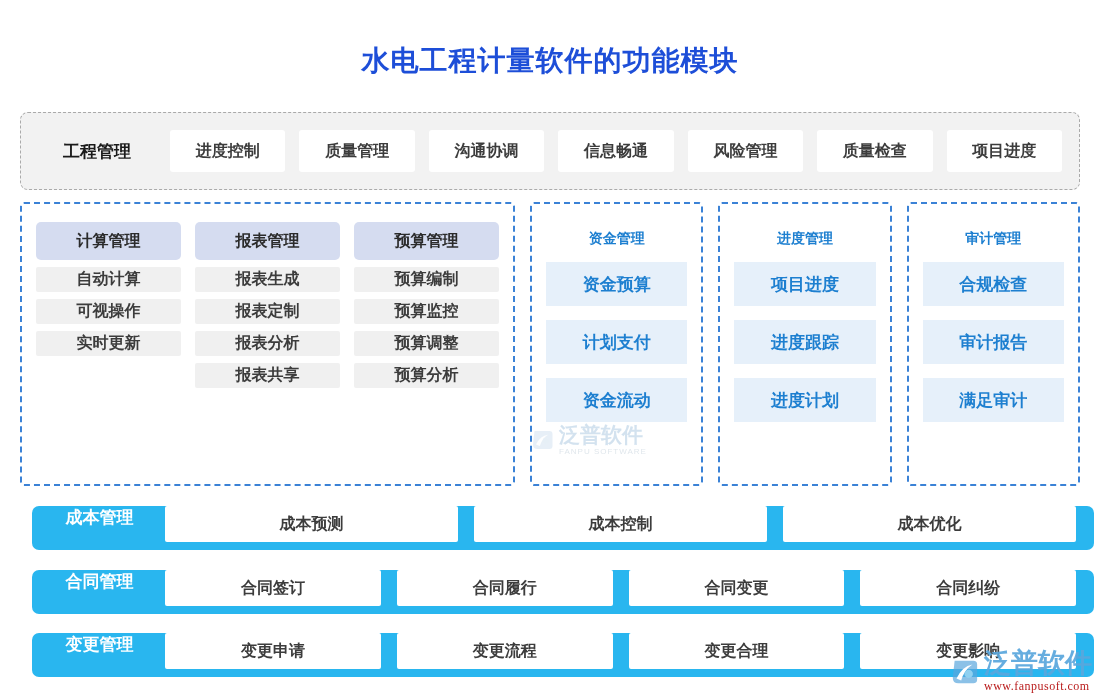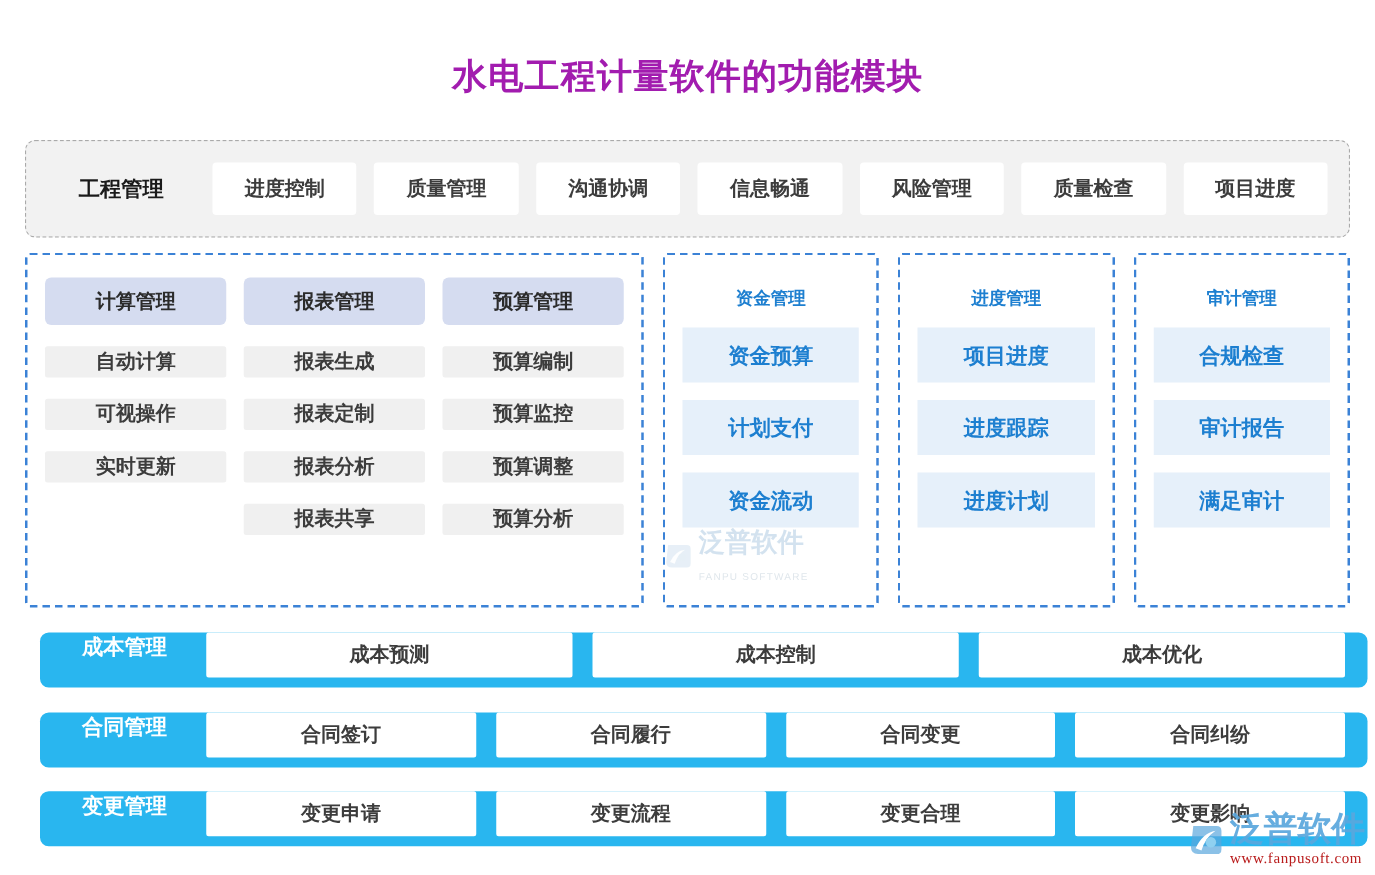--- a/index.html
+++ b/index.html
@@ -19,21 +19,21 @@
 
   
   .page-title {
     position: absolute;
     top: 42px;
     left: 0;
     width: 1100px;
     text-align: center;
     font-size: 28px;
     font-weight: bold;
-    color: #a21caf;
+    color: #1d4ed8;
     letter-spacing: 1px;
   }
 
   
   .top-panel {
     position: absolute;
     left: 20px;
     top: 112px;
     width: 1060px;
     height: 78px;
@@ -109,21 +109,20 @@
   .col-item {
     height: 25px;
     background: #f0f0f0;
     border-radius: 2px;
     display: flex;
     align-items: center;
     justify-content: center;
     font-size: 16px;
     font-weight: bold;
     color: #3c3c3c;
-    margin-top: 10px;
   }
 
   .bpanel-head {
     text-align: center;
     font-size: 14px;
     font-weight: bold;
     color: #1d7fd0;
     padding: 8px 0 14px 0;
   }
   .bpanel-item {
@@ -183,21 +182,21 @@
     align-items: center;
     gap: 5px;
     opacity: 0.45;
     pointer-events: none;
   }
   .wm-center .wm-text { display: flex; flex-direction: column; }
   .wm-center .wm-name {
     font-size: 21px; font-weight: bold; color: #9fc0dc; line-height: 1;
   }
   .wm-center .wm-sub {
-    font-size: 8px; color: #b9c8d4; letter-spacing: 1px; margin-top: 12px;
+    font-size: 8px; color: #b9c8d4; letter-spacing: 1px; margin-top: 2px;
   }
   .wm-corner {
     position: absolute;
     right: 8px;
     bottom: 6px;
     display: flex;
     align-items: center;
     gap: 5px;
     pointer-events: none;
   }

